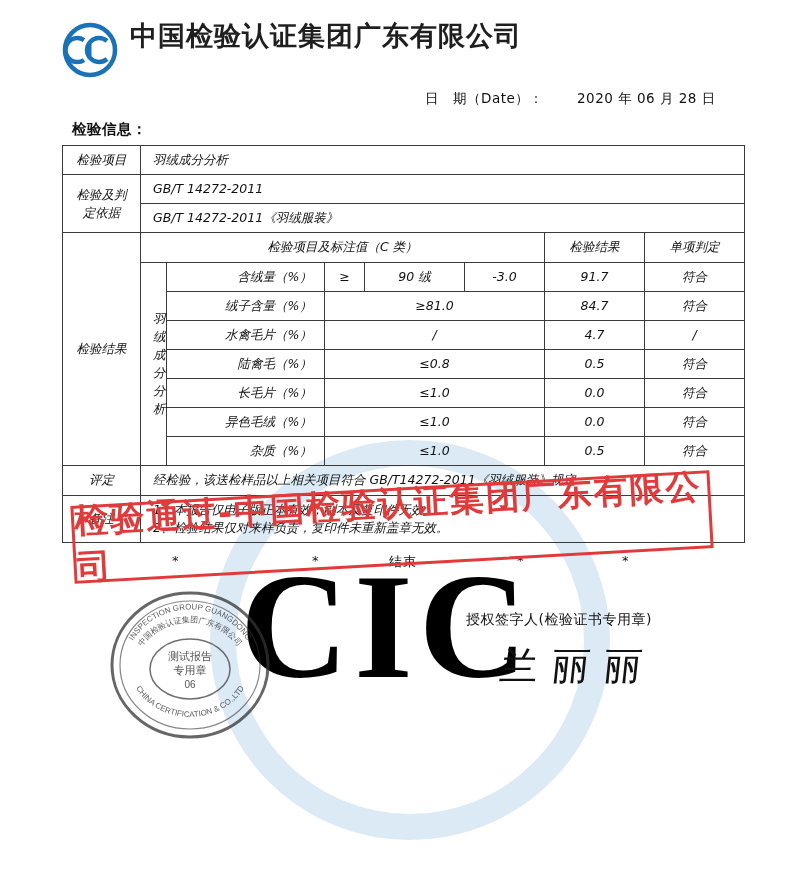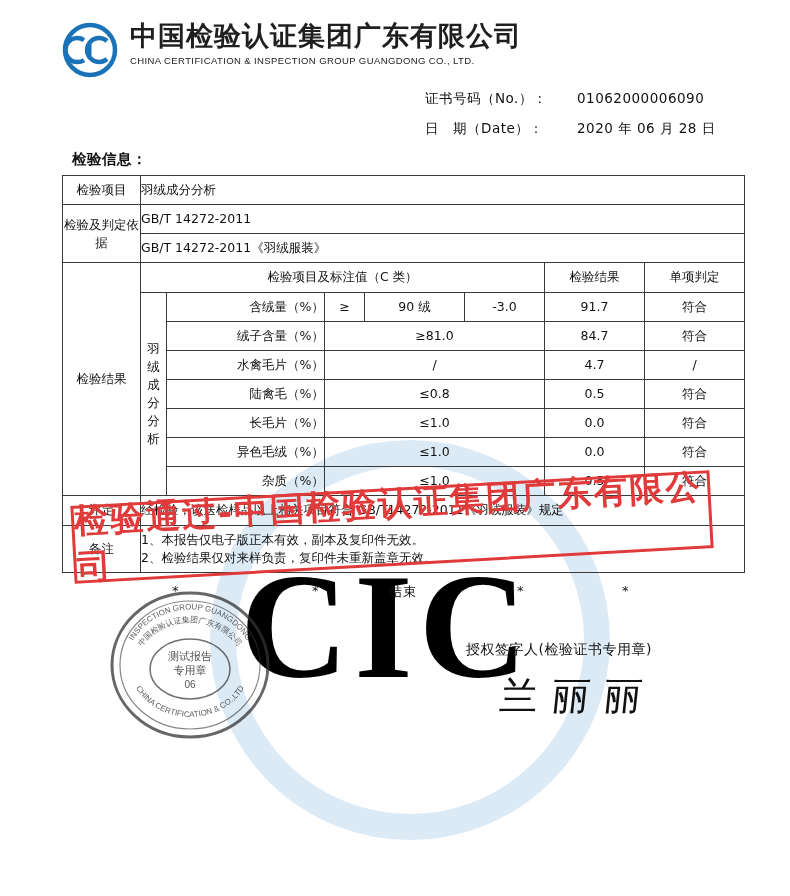--- a/index.html
+++ b/index.html
@@ -125,23 +125,24 @@
     position: relative;
     z-index: 2;
     border-collapse: collapse;
     margin-left: 62px;
     width: 682px;
     font-size: 12.5px;
     table-layout: fixed;
   }
   table.main td {
     border: 1px solid #3a3a3a;
-    padding: 5px 0;
+    padding: 5px 12px;
     vertical-align: middle;
     line-height: 1.45;
+    font-style: italic;
   }
   .c-left { text-align: left; }
   .c-center { text-align: center; }
   .rowh {
     text-align: center;
     width: 78px;
   }
   .vert {
     text-align: center;
     width: 26px;
@@ -245,29 +246,24 @@
     <div class="logo">
       <svg width="56" height="56" viewBox="0 0 56 56">
         <circle cx="28" cy="28" r="25" fill="none" stroke="#1a72b8" stroke-width="4.5"></circle>
         <path d="M22 18 A12 12 0 1 0 22 38" fill="none" stroke="#1a72b8" stroke-width="4.5"></path>
         <rect x="25" y="22" width="4.5" height="12" fill="#1a72b8"></rect>
         <path d="M45 19 A12 12 0 1 0 45 37" fill="none" stroke="#1a72b8" stroke-width="4.5"></path>
       </svg>
     </div>
     <div class="header-text">
       <div class="company-cn">中国检验认证集团广东有限公司</div>
-      <div class="company-en">CHINA CERTIFICATION &amp; INSPECTION GROUP GUANGDONG CO., LTD.</div>
     </div>
   </div>
 
   <div class="meta">
-    <div class="meta-row">
-      <div class="meta-label">证书号码（No.）：</div>
-      <div class="meta-value">01062000006090</div>
-    </div>
     <div class="meta-row">
       <div class="meta-label">日　期（Date）：</div>
       <div class="meta-value">2020 年 06 月 28 日</div>
     </div>
   </div>
 
   <div class="section-title">检验信息：</div>
 
   <table class="main">
     <colgroup>

